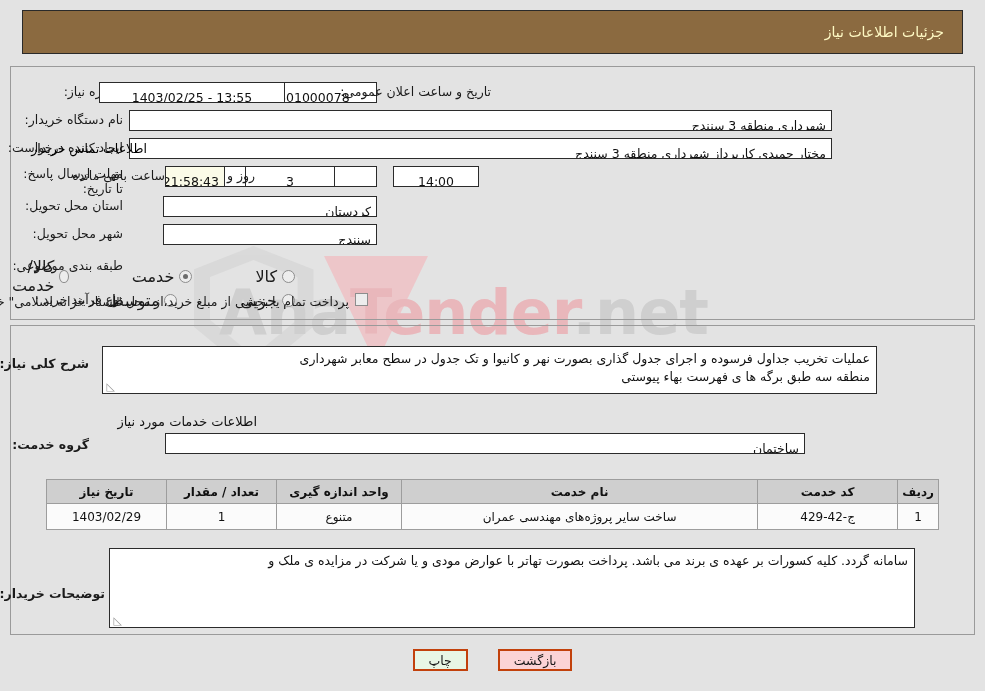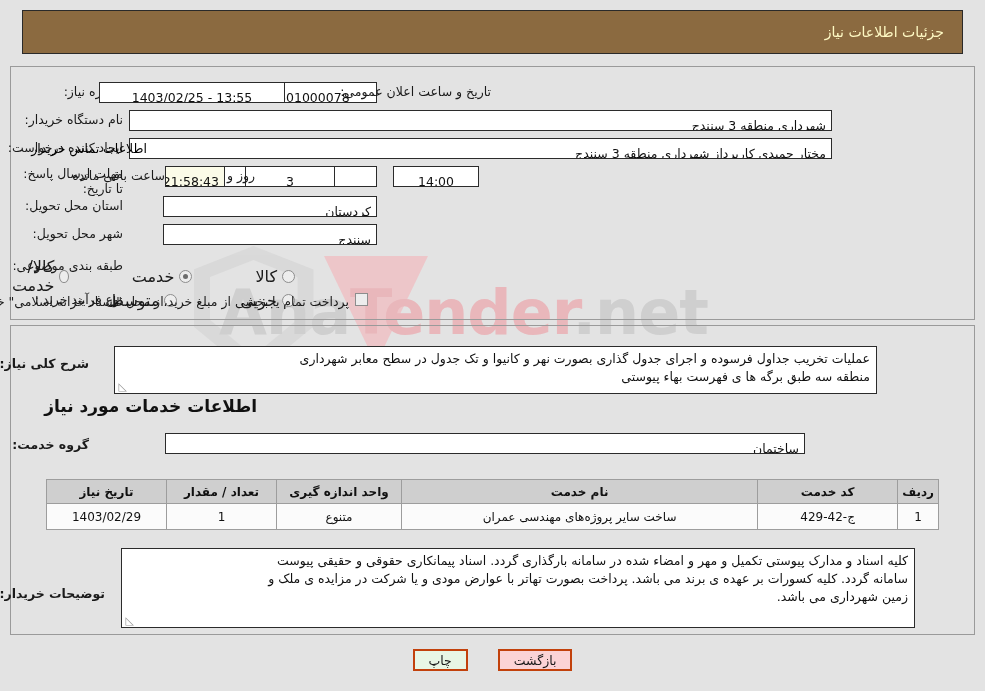--- a/index.html
+++ b/index.html
@@ -92,30 +92,30 @@
 
   .chk {
     display:inline-block; width:13px; height:13px; border:1px solid #8d8d8d;
     background:#ededed; vertical-align:-2px;
   }
 
   
   .ta {
     background:#ffffff; border:1px solid #2b2b2b; position:relative;
     font-size:12.5px; line-height:18px; color:#111; padding:3px 6px 0 6px;
-    text-align:right; overflow:hidden;margin-left:12px;
+    text-align:right; overflow:hidden;
   }
   .ta .grip {
     position:absolute; left:2px; bottom:1px; width:10px; height:10px;
     color:#9a9a9a; font-size:11px; line-height:10px; direction:ltr;
   }
   .ta p { margin:0; }
 
   
-  .sec-title { font-weight:bold; font-size:17px; color:#111; }
+  .sec-title { font-weight:normal; font-size:13px; color:#111;margin-top:18px; }
 
   
   table.grid { border-collapse:collapse; width:100%; font-size:12px; }
   table.grid th {
     background:#cfcfcf; border:1px solid #9d9d9d; height:24px;
     font-weight:bold; color:#111; padding:0 4px; white-space:nowrap;
   }
   table.grid td {
     background:#fbfbfb; border:1px solid #9d9d9d; height:26px;
     text-align:center; color:#111; padding:0 4px; white-space:nowrap;
@@ -309,23 +309,21 @@
         </tr>
       </tbody>
     </table>
   </div>
 
   <div class="rowsec" style="right:880px; top:586px;">
     <div class="lbl lbl-b">توضیحات خریدار:</div>
   </div>
   <div class="rowsec" style="right:70px; top:548px; width:806px;">
     <div class="ta" style="height:80px;">
-      <p>کلیه اسناد و مدارک پیوستی تکمیل و مهر و امضاء شده در سامانه بارگذاری گردد. اسناد پیمانکاری حقوقی و حقیقی پیوست</p>
       <p>سامانه گردد. کلیه کسورات بر عهده ی برند می باشد. پرداخت بصورت تهاتر با عوارض مودی و یا شرکت در مزایده ی ملک و</p>
-      <p>زمین شهرداری می باشد.</p>
       <span class="grip">◺</span>
     </div>
   </div>
 
   <div class="rowsec" style="left:0; right:0; top:649px; text-align:center;">
     <span class="btn btn-back">بازگشت</span>
     <span style="display:inline-block; width:22px;"></span>
     <span class="btn btn-print">چاپ</span>
   </div>
 

